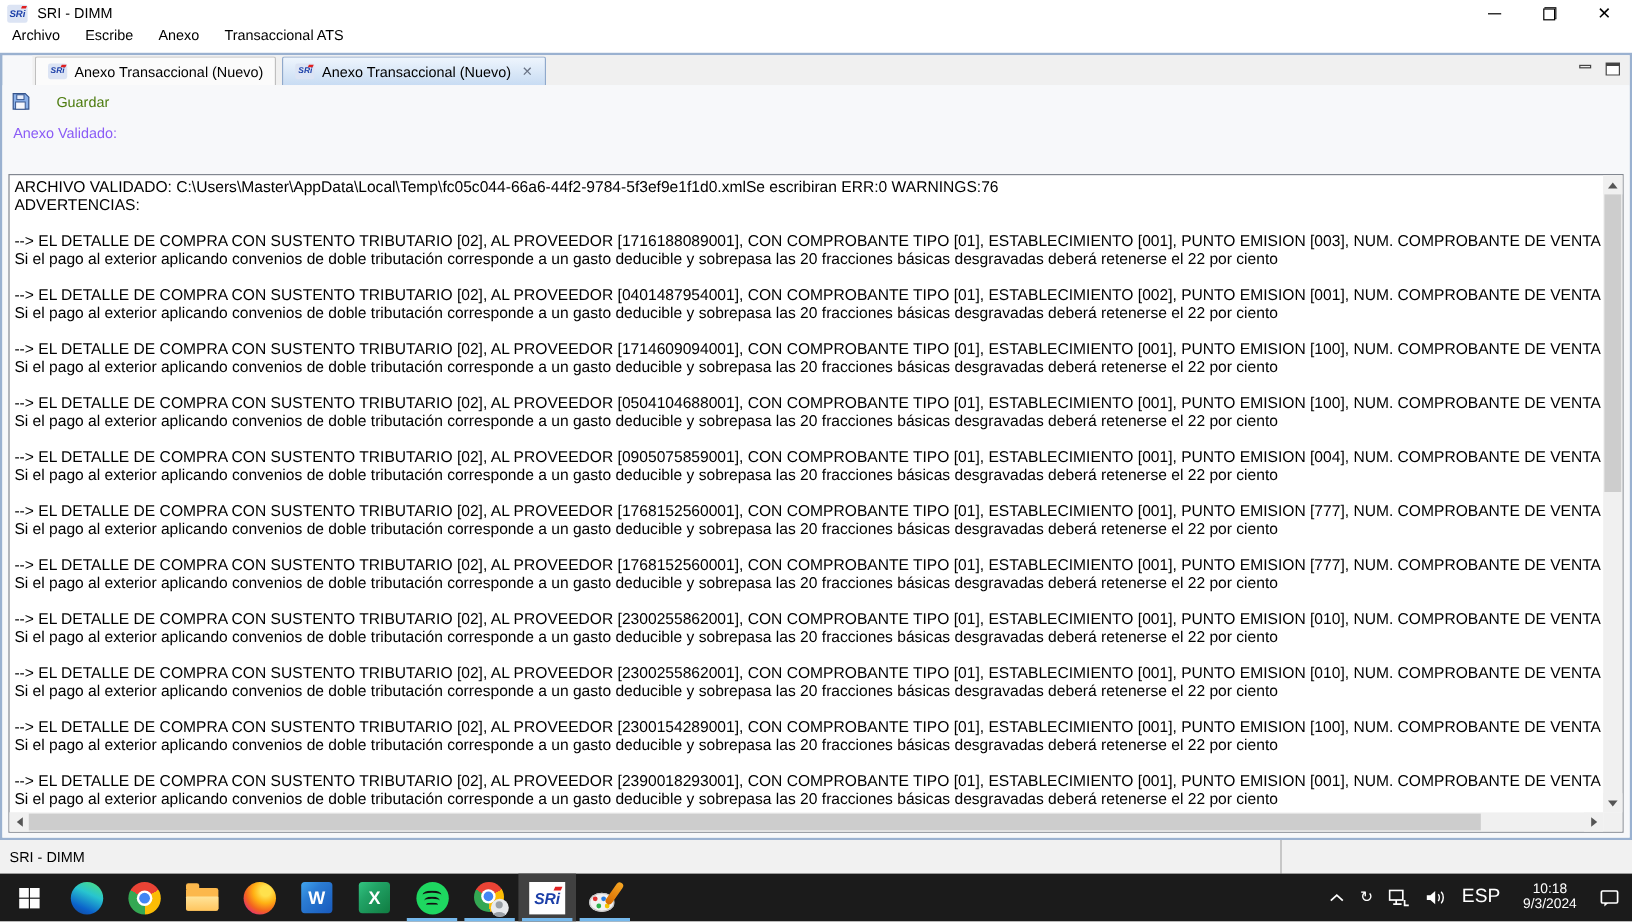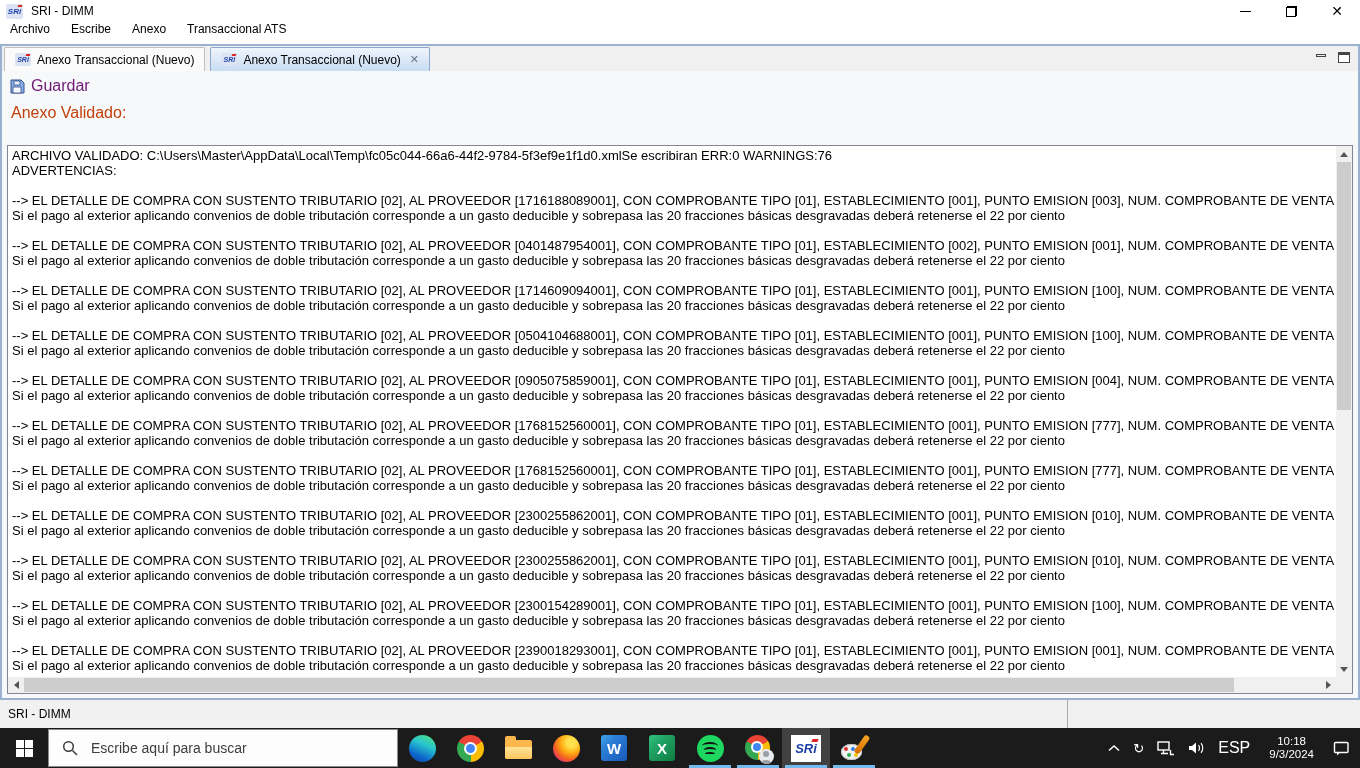--- a/index.html
+++ b/index.html
@@ -19,37 +19,37 @@
   .restore-glyph { position:relative; width:11px; height:11px; }
   .restore-glyph::before { content:''; position:absolute; top:0; right:0; width:8px; height:8px; border:1px solid #000; }
   .restore-glyph::after { content:''; position:absolute; bottom:0; left:0; width:8px; height:8px; border:1px solid #000; background:#fff; }
   .close-glyph { font-size:14px; line-height:1; color:#000; }
 
   
   .menubar { position:absolute; top:22px; left:0; right:0; height:22px; background:#fff; display:flex; padding-left:10px; }
   .menu-item { font-size:12px; color:#000; margin-right:21px; }
 
   
-  .workbench { position:absolute; top:44px; left:0; width:1360px; height:656px; border:2px solid #9ab1d0; background:#f7f8fa; }
+  .workbench { position:absolute; top:44px; left:0; width:1360px; height:656px; border:2px solid #9ab1d0; background:#f7f8fa;padding-left:25px; }
   .tabstrip { position:relative; height:25px; background:#f0f0f0; display:flex; align-items:flex-end; padding-left:2px; }
   .tab { height:24px; display:flex; align-items:center; gap:6px; padding:0 10px; font-size:12px; color:#000;
          background:#fbfbfb; border:1px solid #bfbfbf; border-bottom:none; margin-right:5px; border-radius:2px 2px 0 0; }
   .tab.active { background:linear-gradient(#eef5fd,#c8dcf3); border-color:#8fa9cc; }
   .tab-icon { width:16px; height:13px; background:#dce4f4; border-radius:2px; display:flex; align-items:center; justify-content:center;
               color:#1c3fa8; font-weight:bold; font-style:italic; font-size:7px; position:relative; flex:none; }
   .tab-icon::after { content:''; position:absolute; top:1px; right:1px; width:4px; height:2px; background:#e02020; transform:skewX(-25deg); }
   .tab-close { font-size:11px; font-weight:bold; color:#6a7486; margin-left:3px; }
   .strip-btns { position:absolute; right:8px; top:6px; display:flex; gap:12px; align-items:center; }
   .vbtn-min { width:10px; height:3px; border:1px solid #444; background:#eee; margin-top:-5px; }
   .vbtn-max { width:12px; height:11px; border:1px solid #444; border-top:3px solid #444; background:#fff; }
 
   
   .content { position:absolute; top:25px; left:0; right:0; bottom:0; background:#f7f8fa; }
-  .toolbar-row { position:absolute; top:6px; left:8px; display:flex; align-items:center; gap:6px; font-size:16px; color:#701a75; }
-  .anexo-label { position:absolute; top:33px; left:9px; font-size:16px; color:#c2410c; }
+  .toolbar-row { position:absolute; top:6px; left:8px; display:flex; align-items:center; gap:22px; font-size:12px; color:#4d7c0f; }
+  .anexo-label { position:absolute; top:33px; left:9px; font-size:12px; color:#8b5cf6; }
   .anexo-path  { position:absolute; top:50px; left:9px; font-size:12.5px; font-weight:bold; color:#000; }
 
   .logbox { position:absolute; top:74px; left:5px; right:5px; bottom:4px; background:#fff; border:1px solid #828790; }
   .logtext { position:absolute; left:4px; top:2px; right:18px; bottom:18px; overflow:hidden; white-space:pre;
              font-size:13px; line-height:15px; color:#000; }
 
   .vscroll { position:absolute; top:0; right:0; bottom:16px; width:16px; background:#f0f0f0; }
   .hscroll { position:absolute; left:0; right:16px; bottom:0; height:16px; background:#f0f0f0; }
   .sb-corner { position:absolute; right:0; bottom:0; width:16px; height:16px; background:#f0f0f0; }
   .sb-btn { position:absolute; width:16px; height:16px; background:#f0f0f0; display:flex; align-items:center; justify-content:center; }
@@ -251,27 +251,20 @@
 
   <div class="taskbar">
     <div class="start-btn">
       <span class="win-logo">
           <i></i>
           <i></i>
           <i></i>
           <i></i>
         </span>
     </div>
-    <div class="search-wrap">
-      <svg class="search-glass" width="16" height="16" viewBox="0 0 16 16">
-        <circle cx="6.5" cy="6.5" r="4.8" fill="none" stroke="#3b3b3b" stroke-width="1.5"></circle>
-        <path d="M10.5 10.5l4.5 4.5" stroke="#3b3b3b" stroke-width="1.5"></path>
-      </svg>
-      <input class="search-input" type="text" placeholder="Escribe aquí para buscar" style="">
-    </div>
 
     <div class="tb-icon">
         <span class="ic-edge"></span>
       </div>
     <div class="tb-icon">
         <span class="ic-chrome"></span>
       </div>
     <div class="tb-icon">
         <span class="ic-folder"></span>
       </div>

